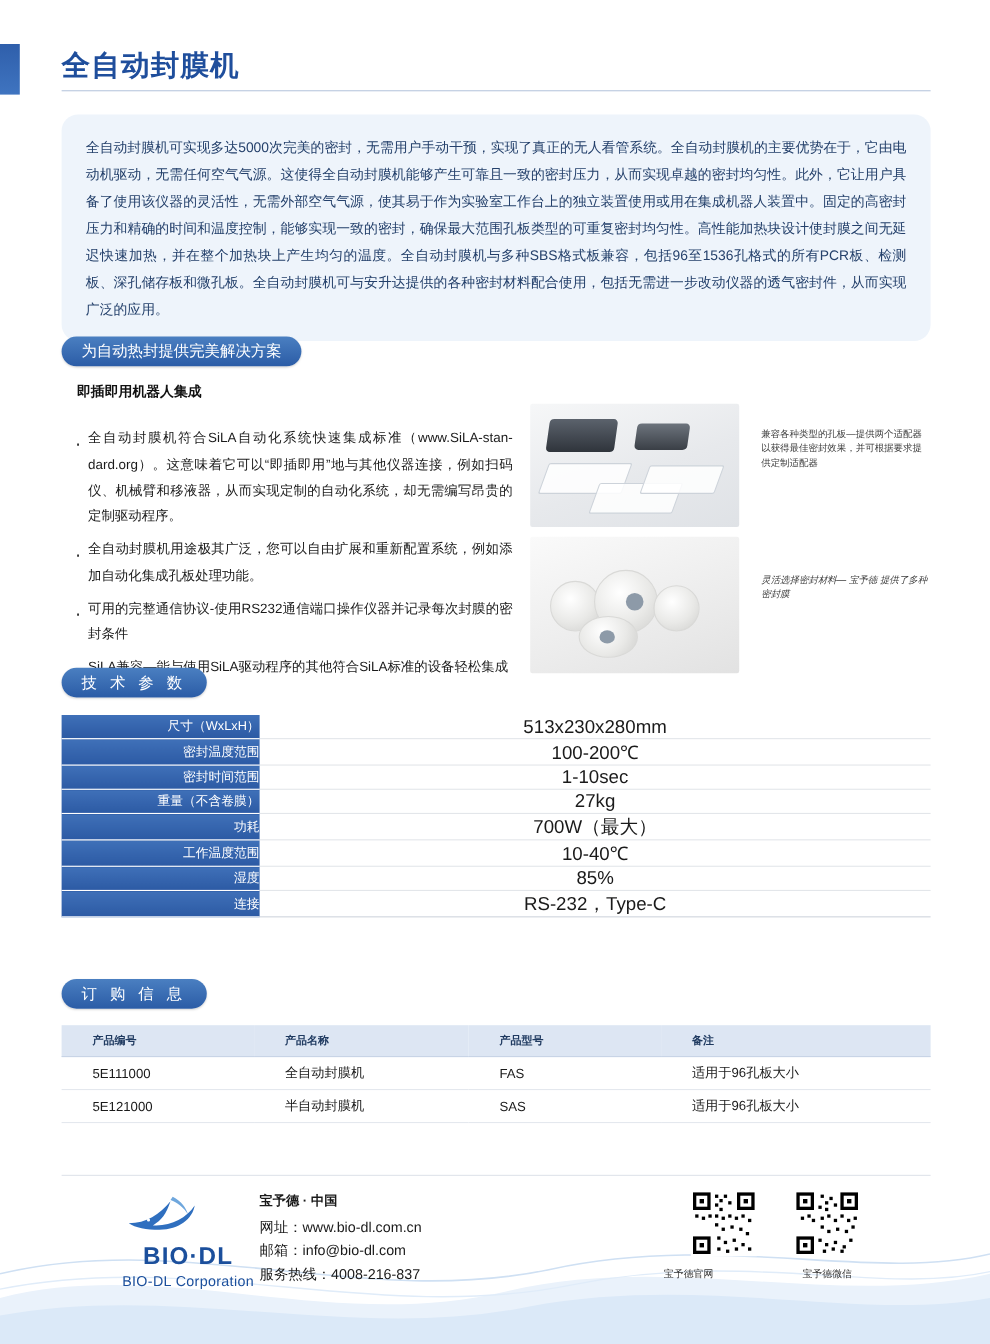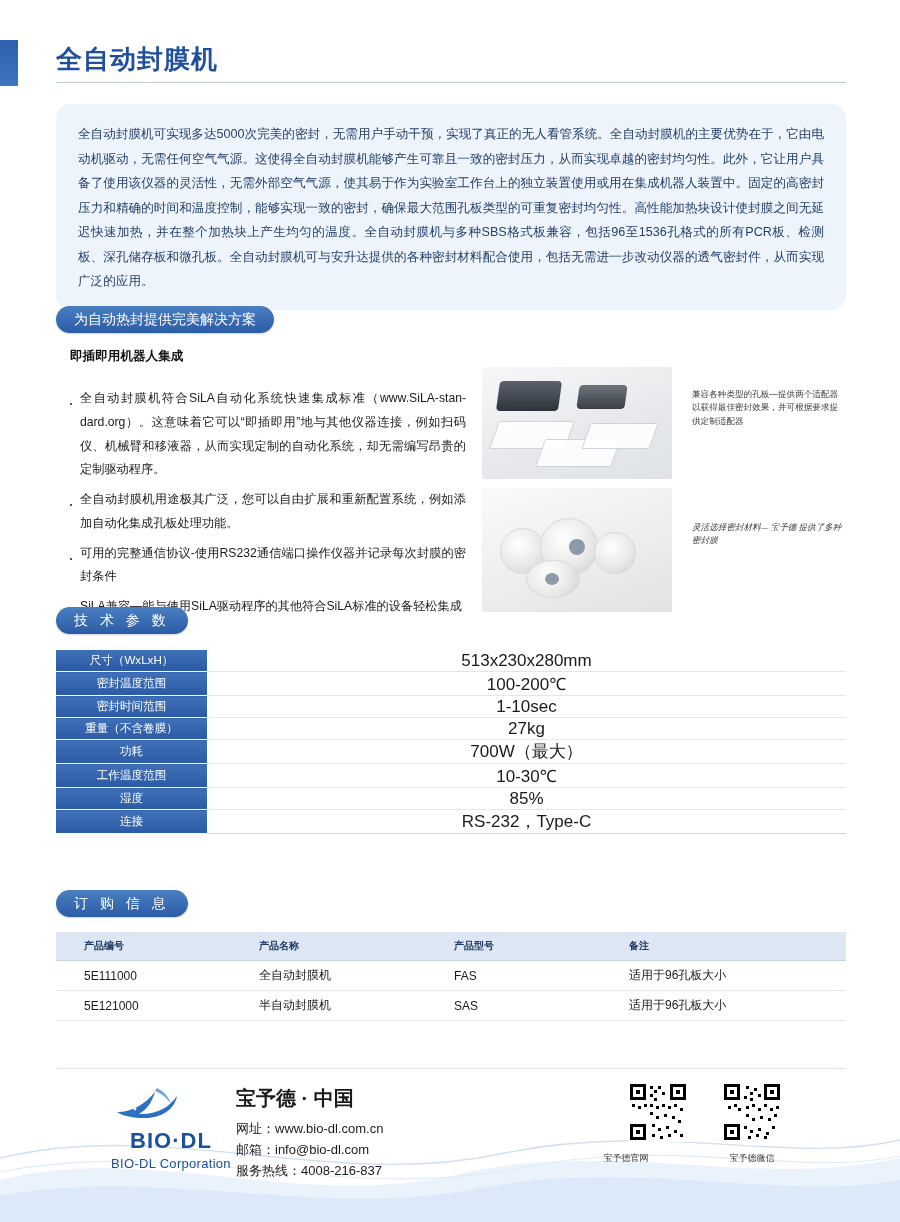--- a/index.html
+++ b/index.html
@@ -128,21 +128,21 @@
     width: 190px; height: 124px;
     background: linear-gradient(160deg,#fafafa 0%, #ececec 60%, #e2e2e2 100%);
   }
   .caption {
     position: absolute;
     font-size: 8.6px;
     line-height: 1.55;
     color: #3c3c3c;
   }
   .cap-top    { left: 692px; top: 388px; width: 152px; }
-  .cap-bottom { left: 692px; top: 521px; width: 152px; font-style: italic; font-family: Liberation Serif, serif;}
+  .cap-bottom { left: 692px; top: 521px; width: 152px; font-style: italic;}
 
   
   .sealer-body {
     position:absolute; left: 16px; top: 14px; width: 62px; height: 30px;
     background: linear-gradient(180deg,#5b626c,#2f343b);
     border-radius: 4px;
     transform: skewX(-8deg);
   }
   .sealer-body2 {
     position:absolute; left: 96px; top: 18px; width: 48px; height: 24px;
@@ -183,24 +183,24 @@
     left: 56px; top: 650px;
     width: 790px;
     border-collapse: collapse;
     font-size: 12px;
   }
   .spec-table td {
     height: 21px;
     padding: 0;
   }
   .spec-table td.label {
-    width: 151px;
+    width: 180px;
     background: linear-gradient(180deg,#3f70b8 0%, #2c5aa4 100%);
     color: #fff;
-    text-align: center;
+    text-align: right;
     border-bottom: 1px solid #ffffff;
     font-size: 11.6px;
   }
   .spec-table td.value {
     text-align: center;
     color: #1a1a1a;
     border-bottom: 1px solid #e3e6ea;
     font-size: 17px;
   }
   .spec-table tr:last-child td.value { border-bottom: 1px solid #cfd5dd; }
@@ -264,21 +264,21 @@
     letter-spacing: .3px;
   }
   .contact {
     position: absolute;
     left: 236px; top: 1082px;
     font-size: 13px;
     color: #1a1a1a;
     line-height: 1.62;
   }
   .contact .cname {
-    font-size: 20px;
+    font-size: 12px;
     font-weight: bold;
     margin-bottom: 4px;
   }
   .qr {
     position: absolute;
     top: 1082px;
     width: 60px; height: 60px;
     background: #fff;
   }
   .qr.q1 { left: 628px; }
@@ -359,21 +359,21 @@
     <tr>
       <td class="label">重量（不含卷膜）</td>
       <td class="value">27kg</td>
     </tr>
     <tr>
       <td class="label">功耗</td>
       <td class="value">700W（最大）</td>
     </tr>
     <tr>
       <td class="label">工作温度范围</td>
-      <td class="value">10-30℃</td>
+      <td class="value">10-40℃</td>
     </tr>
     <tr>
       <td class="label">湿度</td>
       <td class="value">85%</td>
     </tr>
     <tr>
       <td class="label">连接</td>
       <td class="value">RS-232，Type-C</td>
     </tr>
   </tbody>

